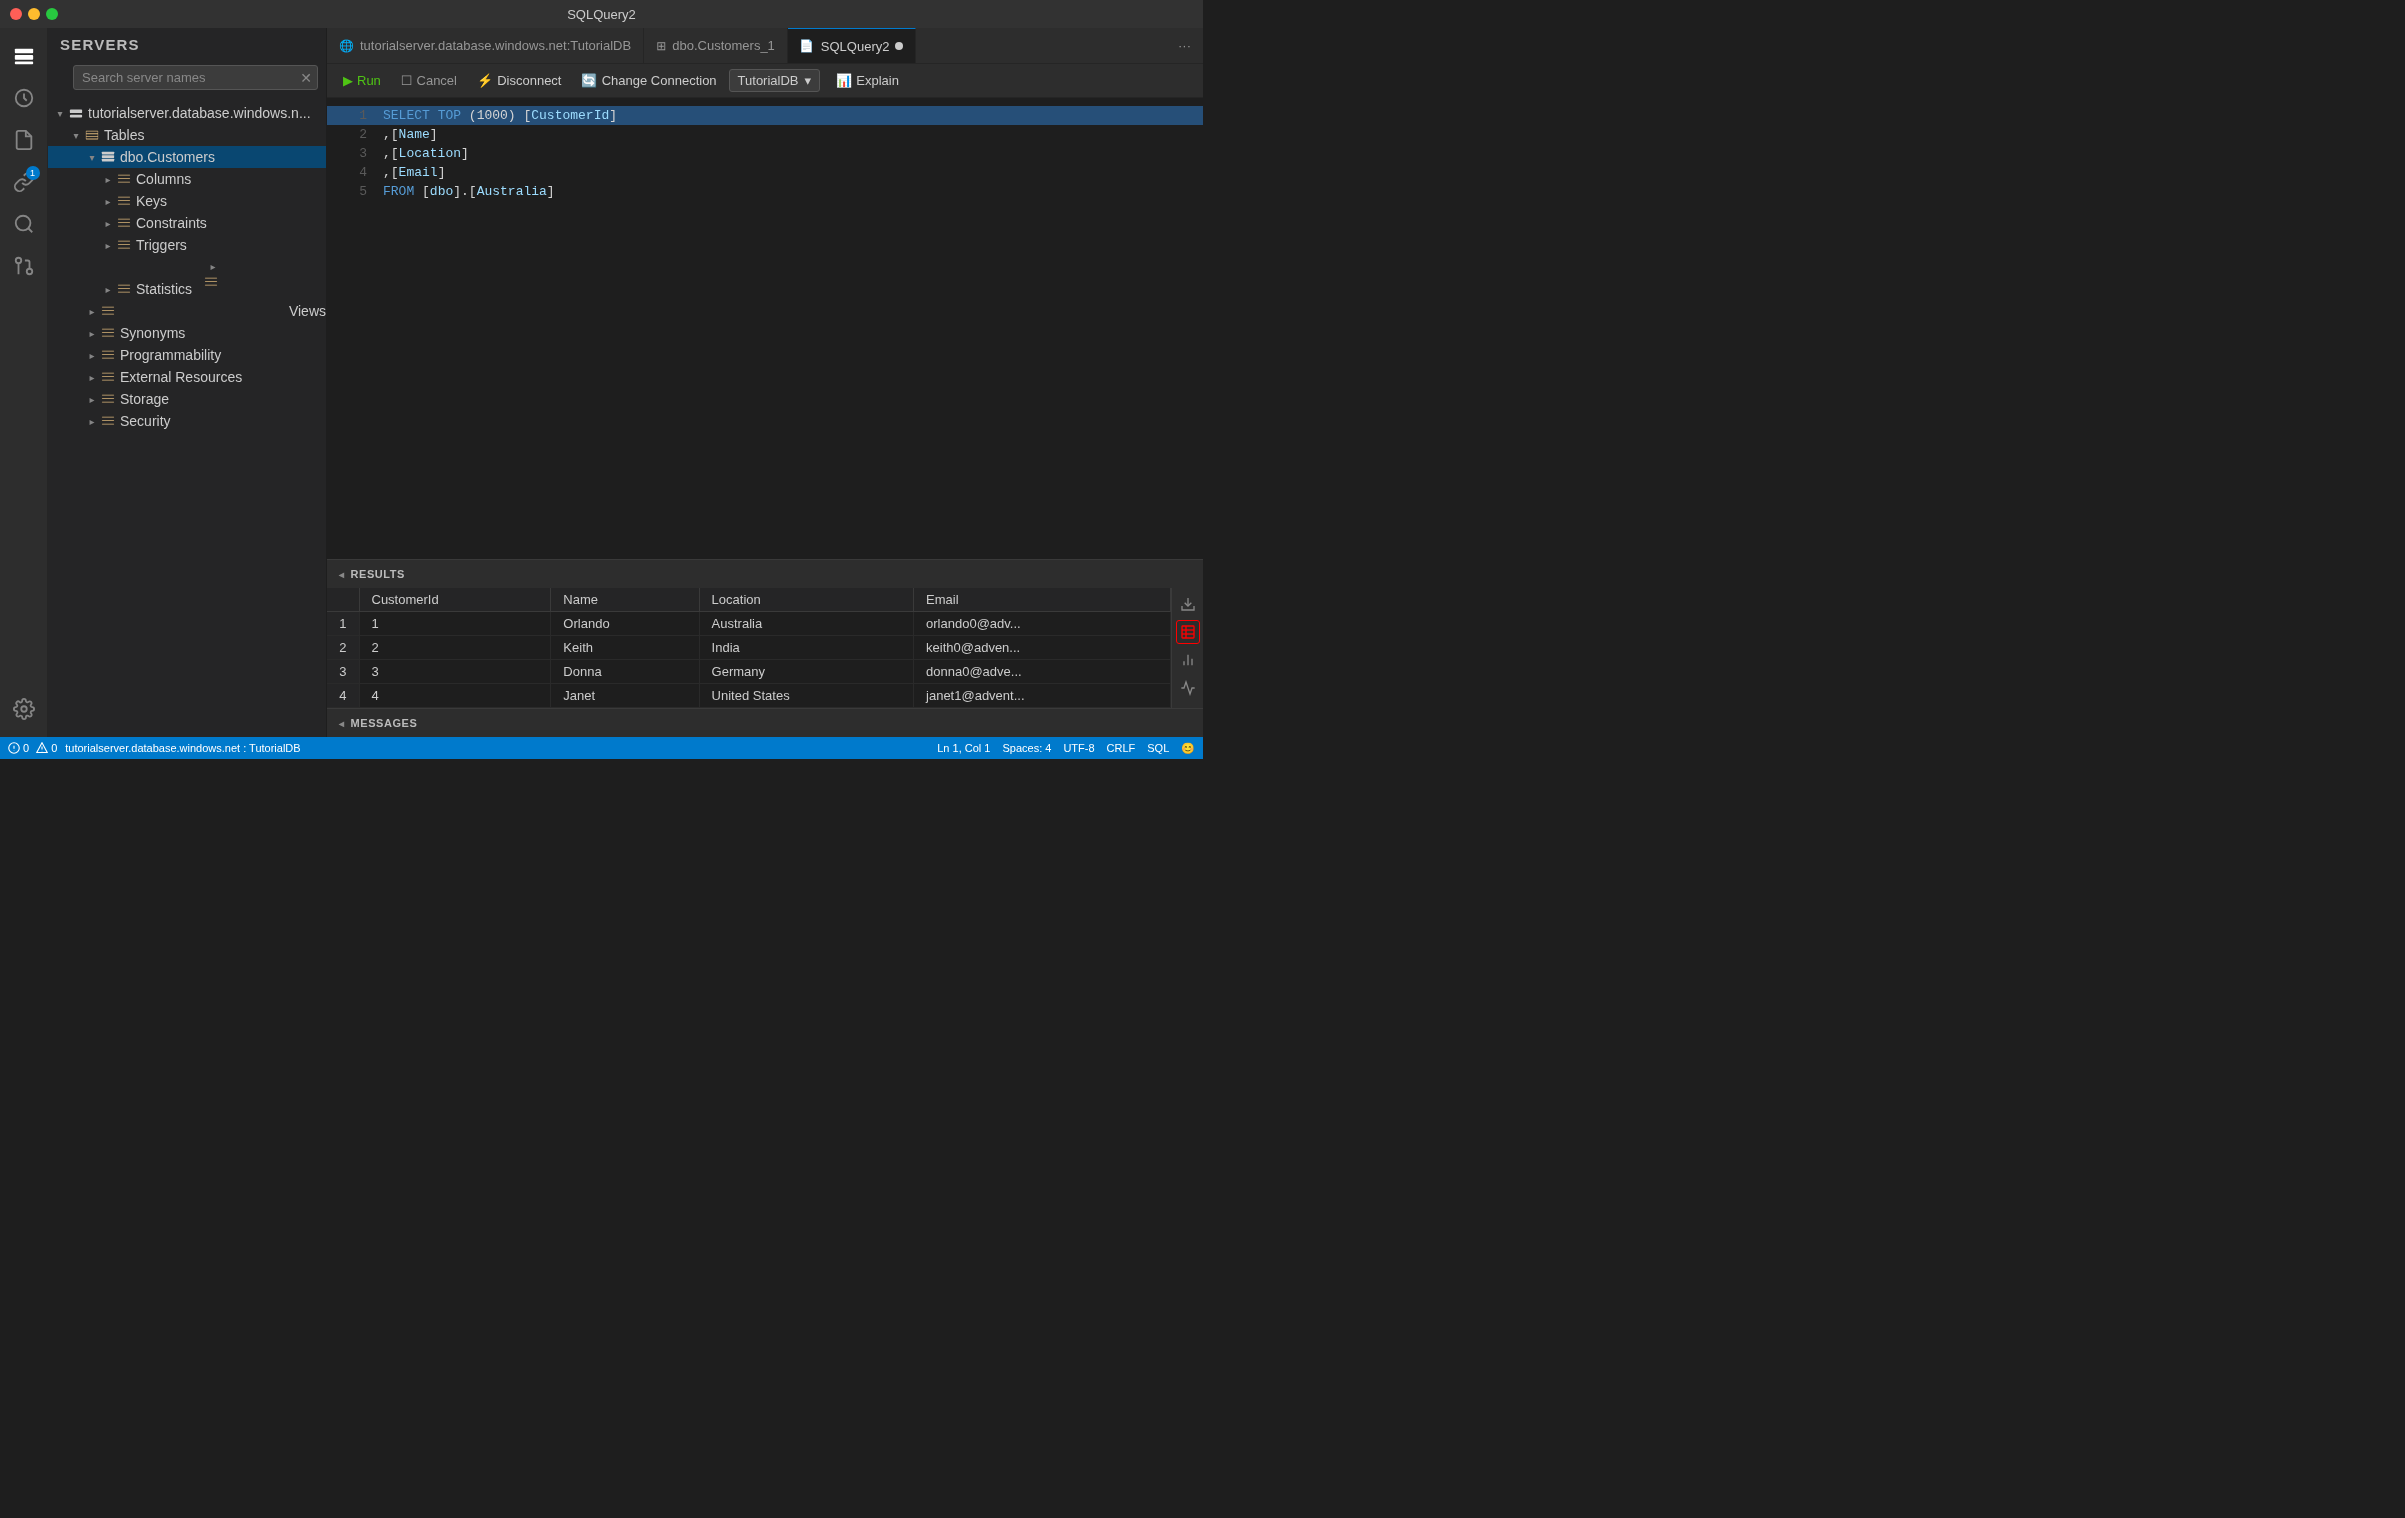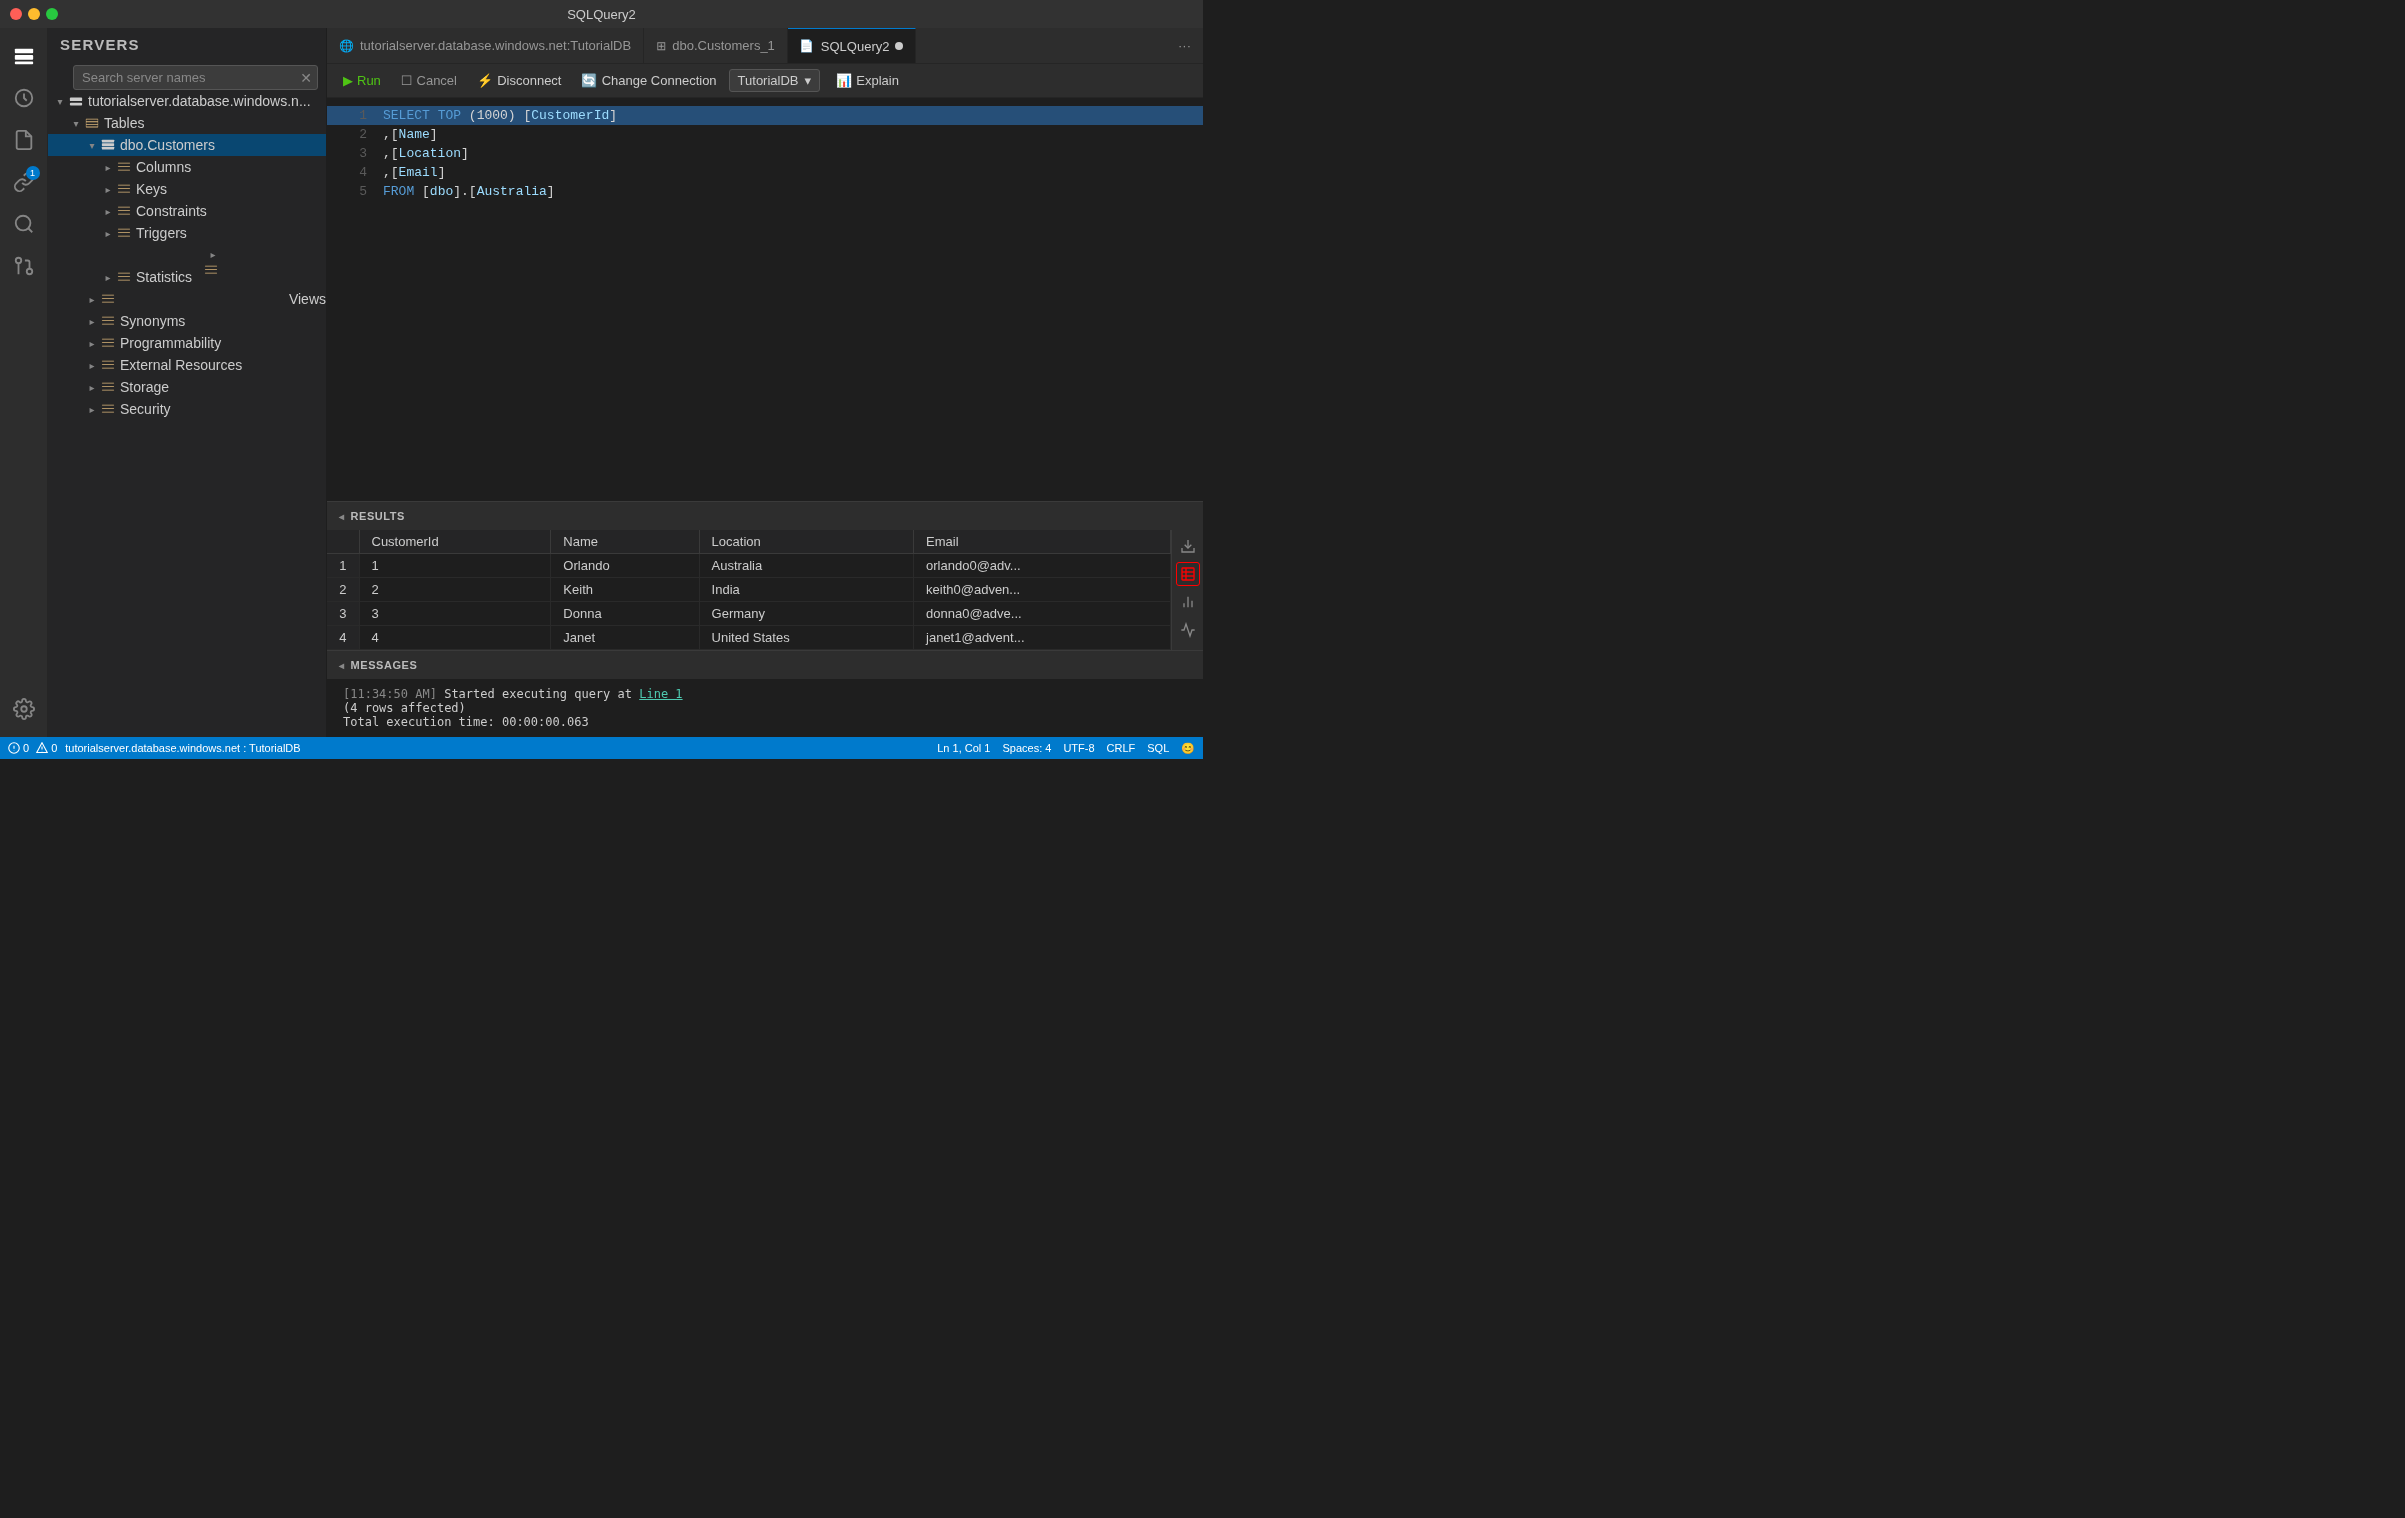--- a/index.html
+++ b/index.html
@@ -107,21 +107,21 @@
     .sidebar-header {
       padding: 8px 12px;
       font-size: 15px;
       font-weight: 700;
       letter-spacing: 0.08em;
       color: #bbbbbb;
       text-transform: uppercase;
       flex-shrink: 0;
     }
     .search-box {
-      margin: 4px 8px 0;
+      margin: 4px 8px 12px;
       position: relative;
       flex-shrink: 0;
       padding-left: 17px;
     }
     .search-box input {
       width: 100%;
       background: #3c3c3c;
       border: 1px solid #555;
       color: #cccccc;
       padding: 4px 24px 4px 8px;
@@ -817,29 +817,20 @@
             </div>
           </div>
         </div>
       </div>
 
       <div class="messages-panel">
         <div class="panel-header">
           <span class="panel-collapse-icon">◂</span>
           <span>MESSAGES</span>
         </div>
-        <div class="messages-content">
-          <div>
-            <span class="msg-time">[11:34:50 AM]</span>
-            <span>Started executing query at </span>
-            <span class="msg-link">Line 1</span>
-          </div>
-          <div>(4 rows affected)</div>
-          <div>Total execution time: 00:00:00.063</div>
-        </div>
       </div>
     </div>
   </div>
 </div>
 
 <div class="status-bar">
   <div class="status-left">
     <span class="status-errors">
       <svg width="12" height="12" viewBox="0 0 16 16" fill="white">
           <circle cx="8" cy="8" r="7" fill="none" stroke="white" stroke-width="1.5"></circle>

